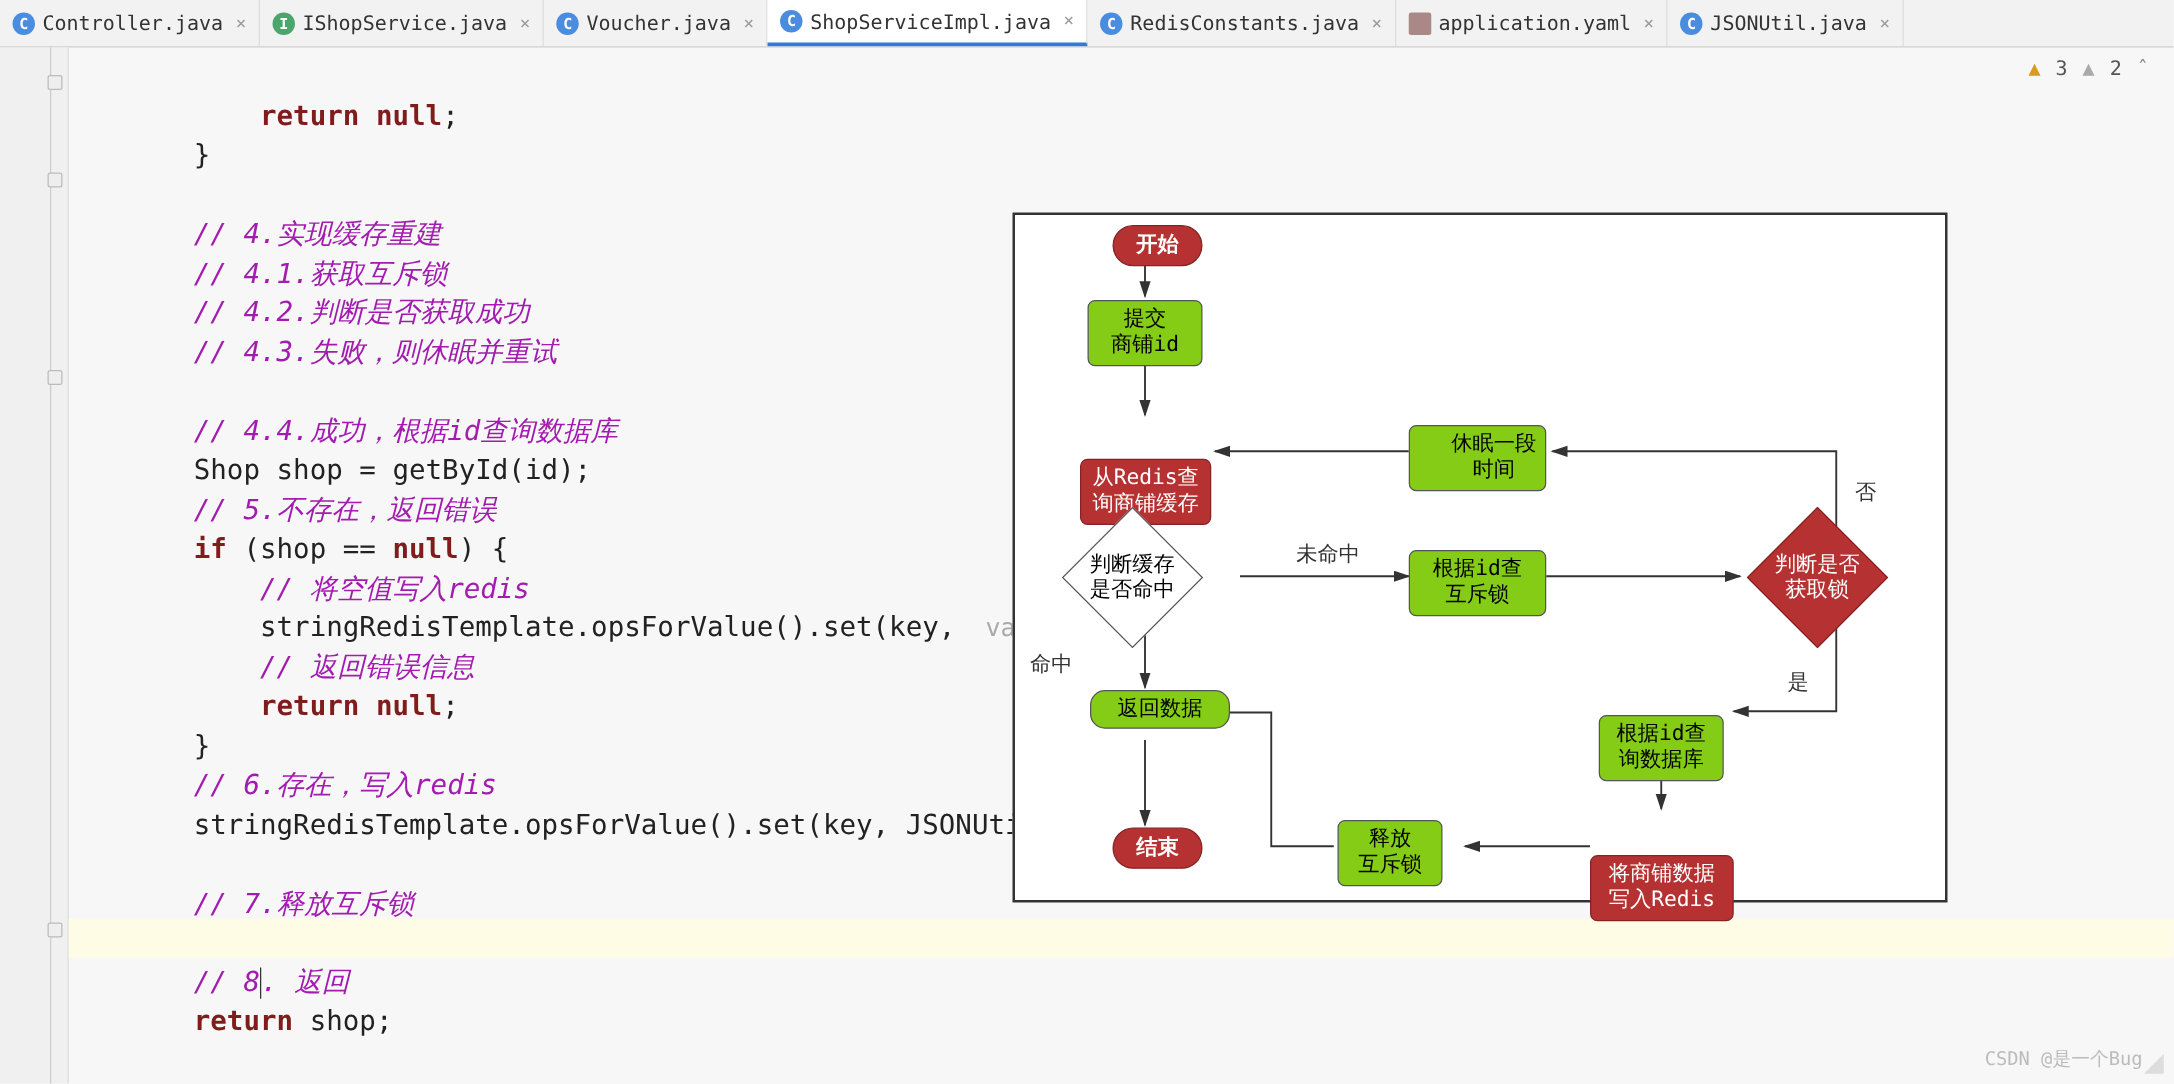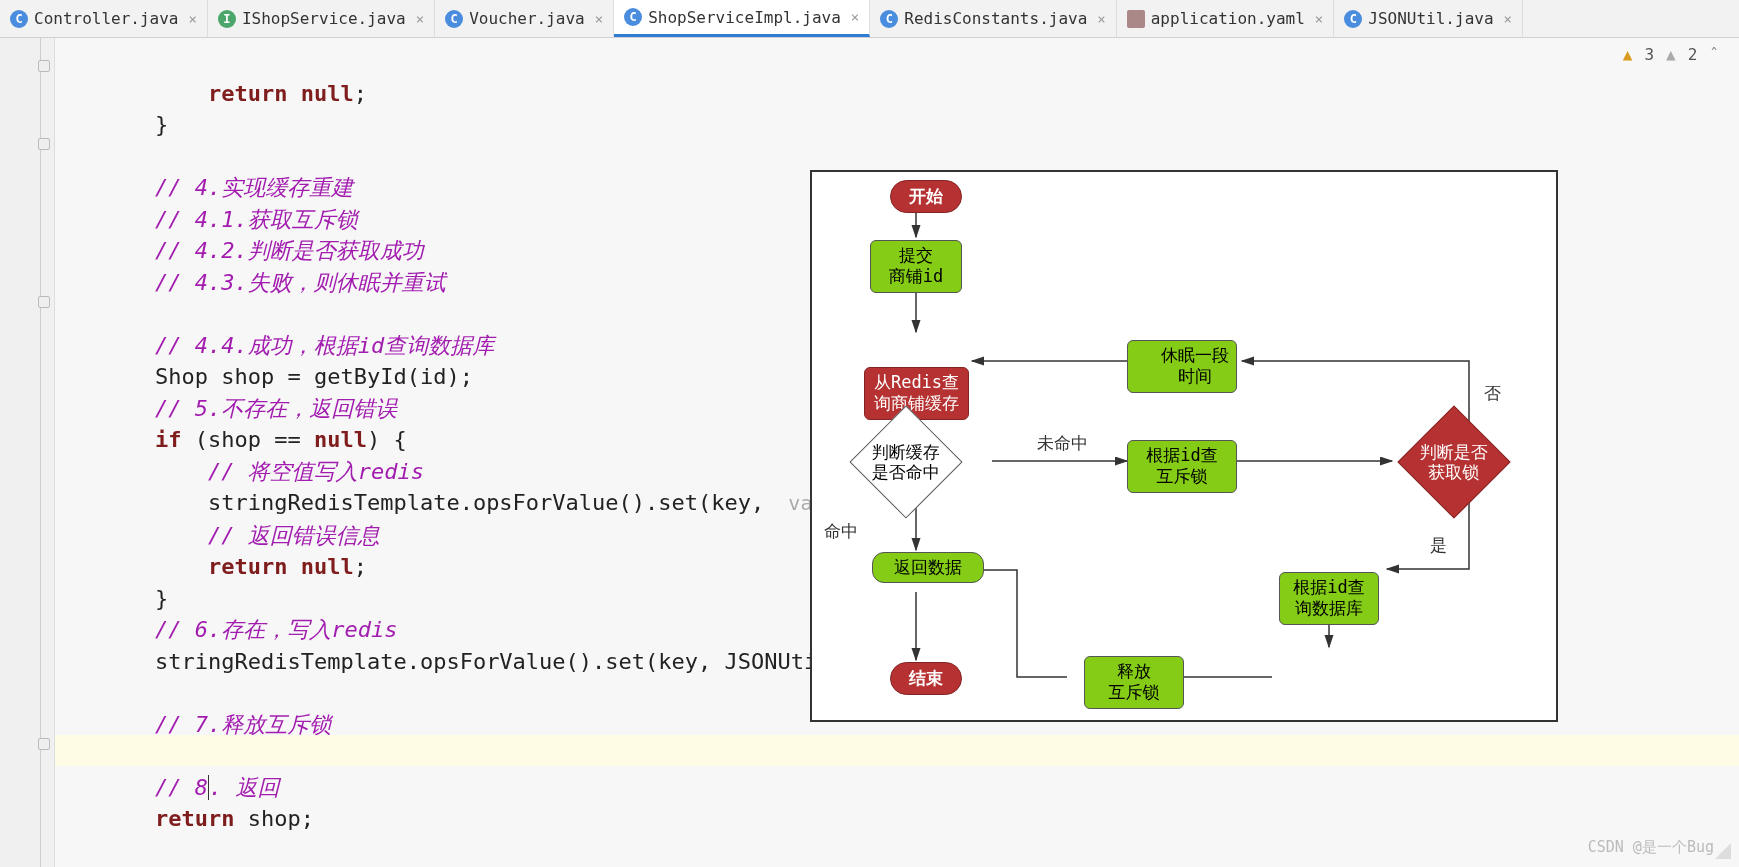--- a/index.html
+++ b/index.html
@@ -350,18 +350,20 @@
   </div>
 
   <div class="fc-label" style="left:672px; top:210px;">否</div>
   <div class="fc-label" style="left:12px; top:348px;">命中</div>
   <div class="fc-label" style="left:618px; top:362px;">是</div>
 
   <div class="fc-node" style="left:60px; top:380px; width:112px;border-radius:12px;">返回数据</div>
   <div class="fc-node" style="left:467px; top:376px; width:100px; white-space:pre;margin-top:24px;">根据id查
 询数据库</div>
   <div class="fc-node fc-terminal" style="left:78px; top:490px;">结束</div>
-  <div class="fc-node" style="left:272px; top:484px; width:100px; white-space:pre;">释放
+  <div class="fc-node" style="left:258px; top:484px; width:84px; white-space:pre;">释放
 互斥锁</div>
+  <div class="fc-node fc-red" style="left:460px; top:480px; width:115px; white-space:pre;">将商铺数据
+写入Redis</div>
 </div>
 
 <div class="watermark">CSDN @是一个Bug</div>
 <div class="scroll-triangle"></div>
 
 </body></html>

